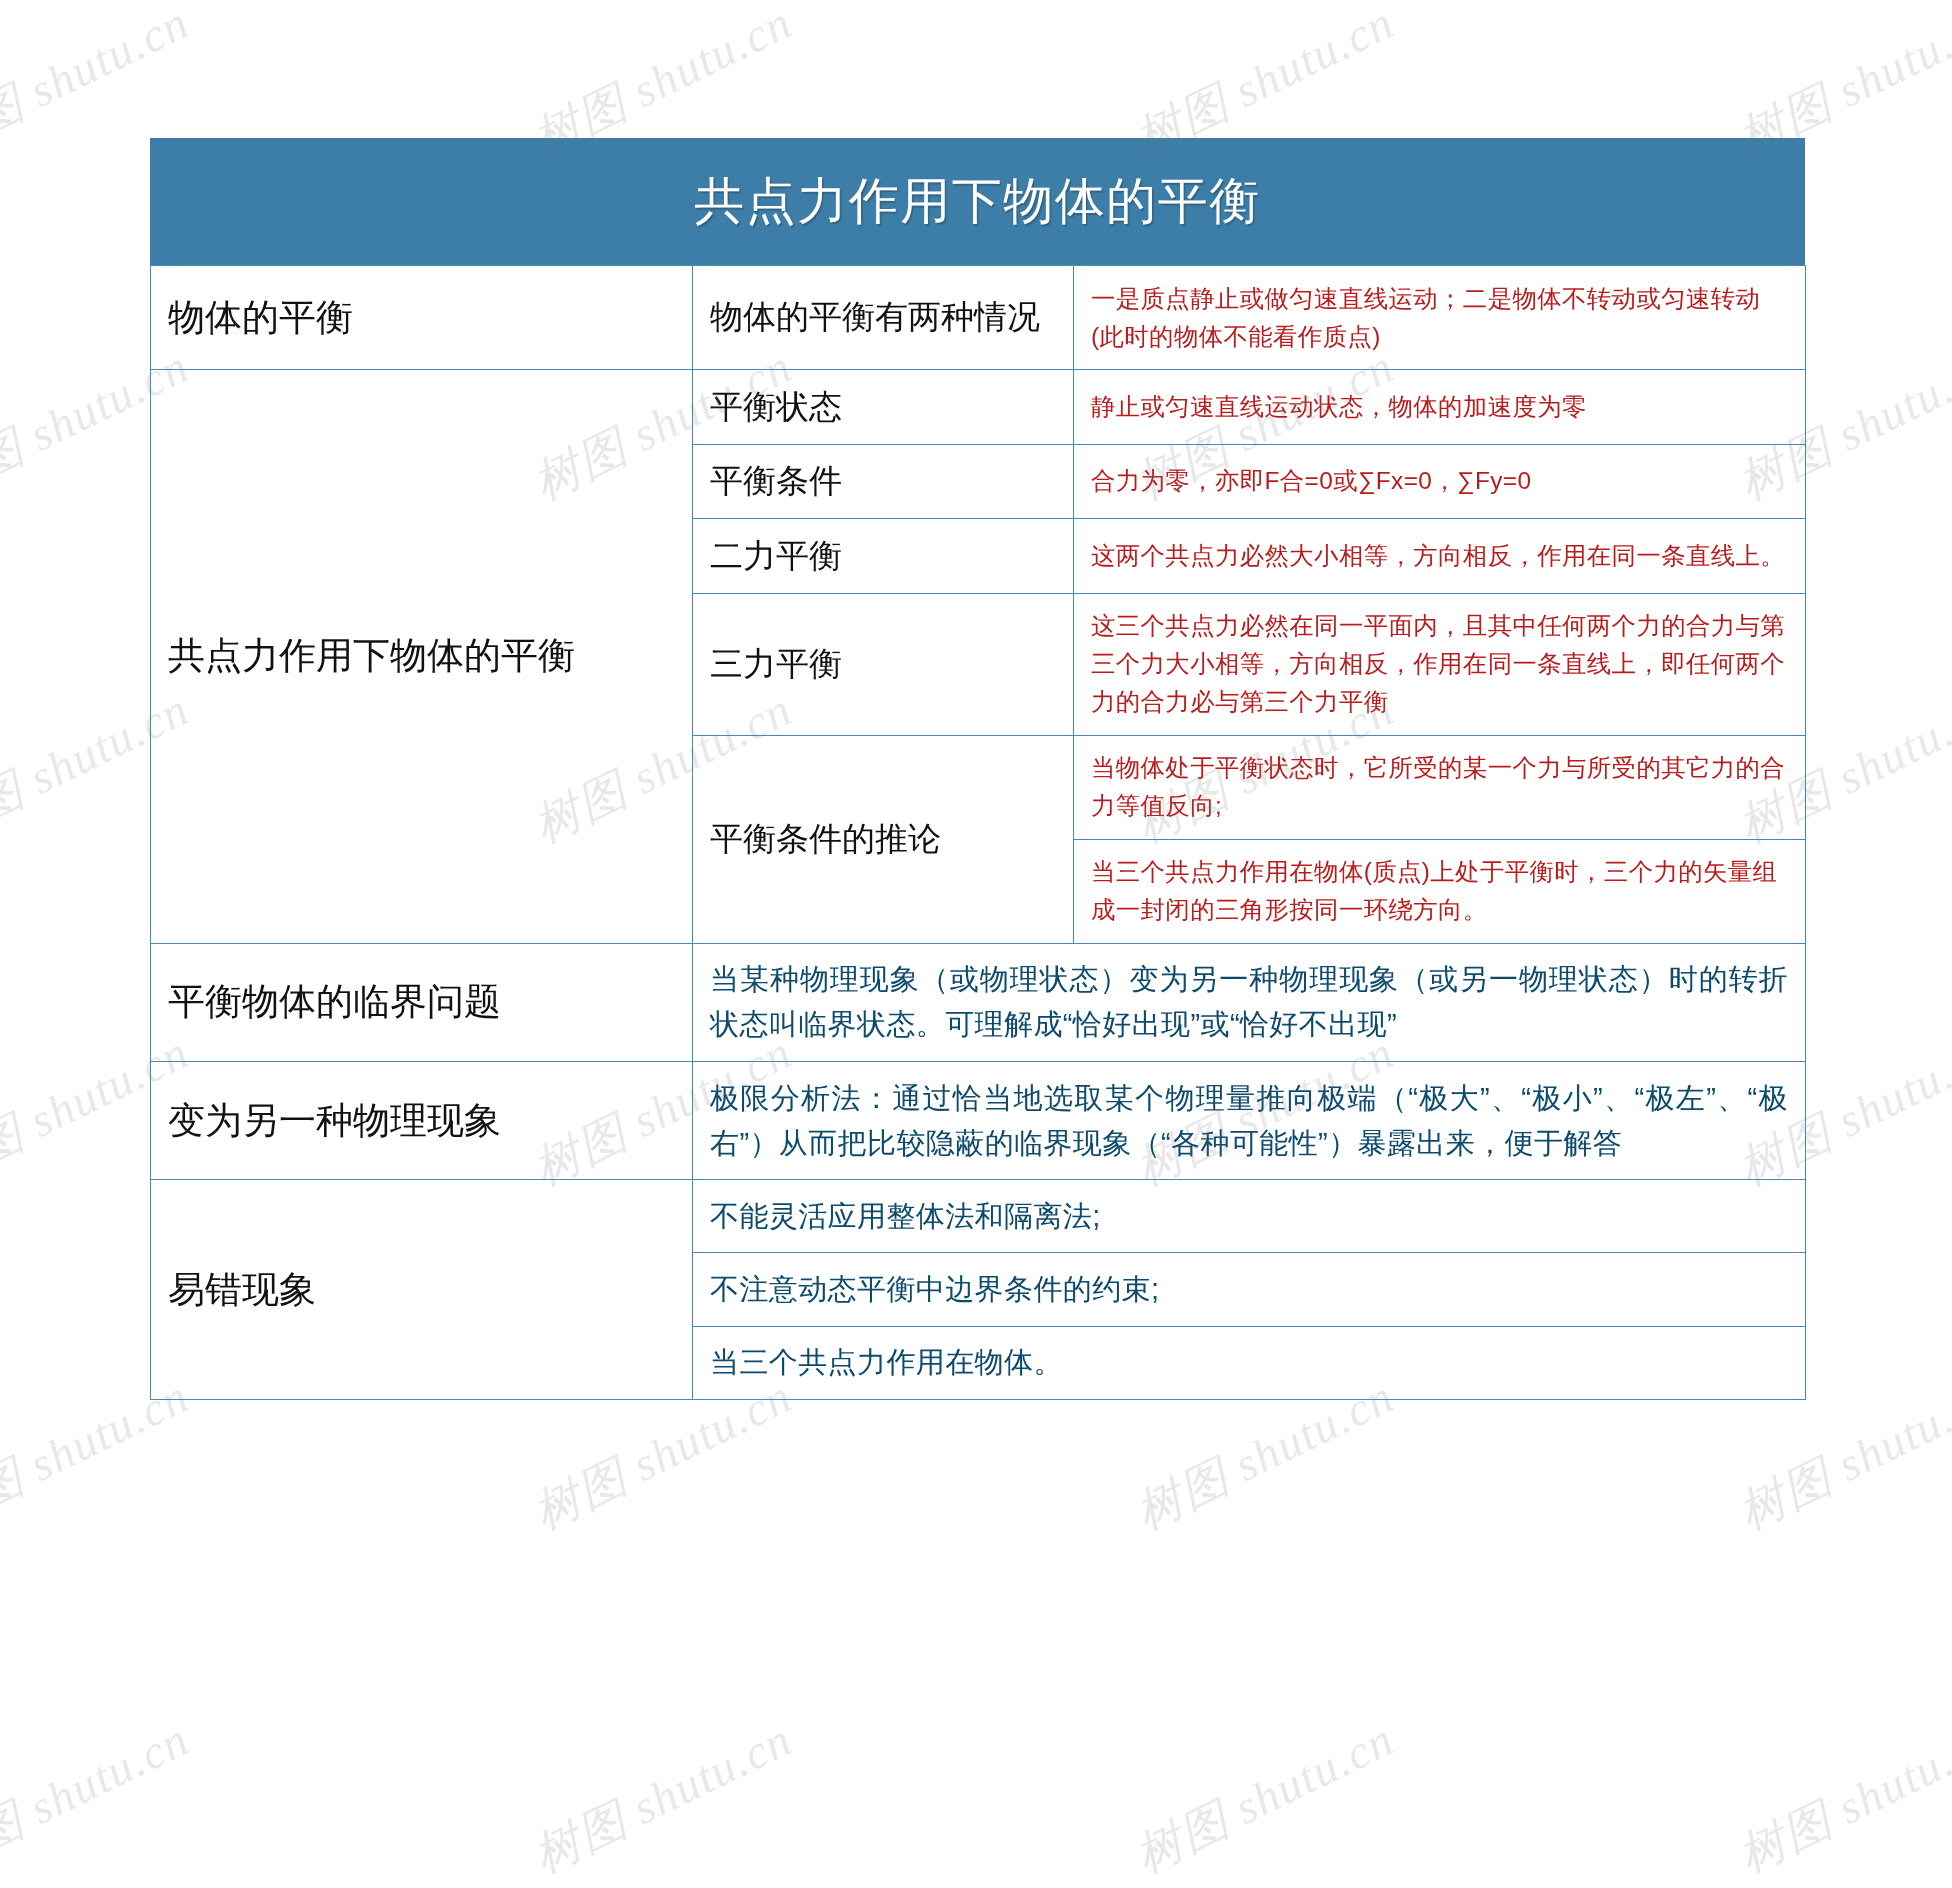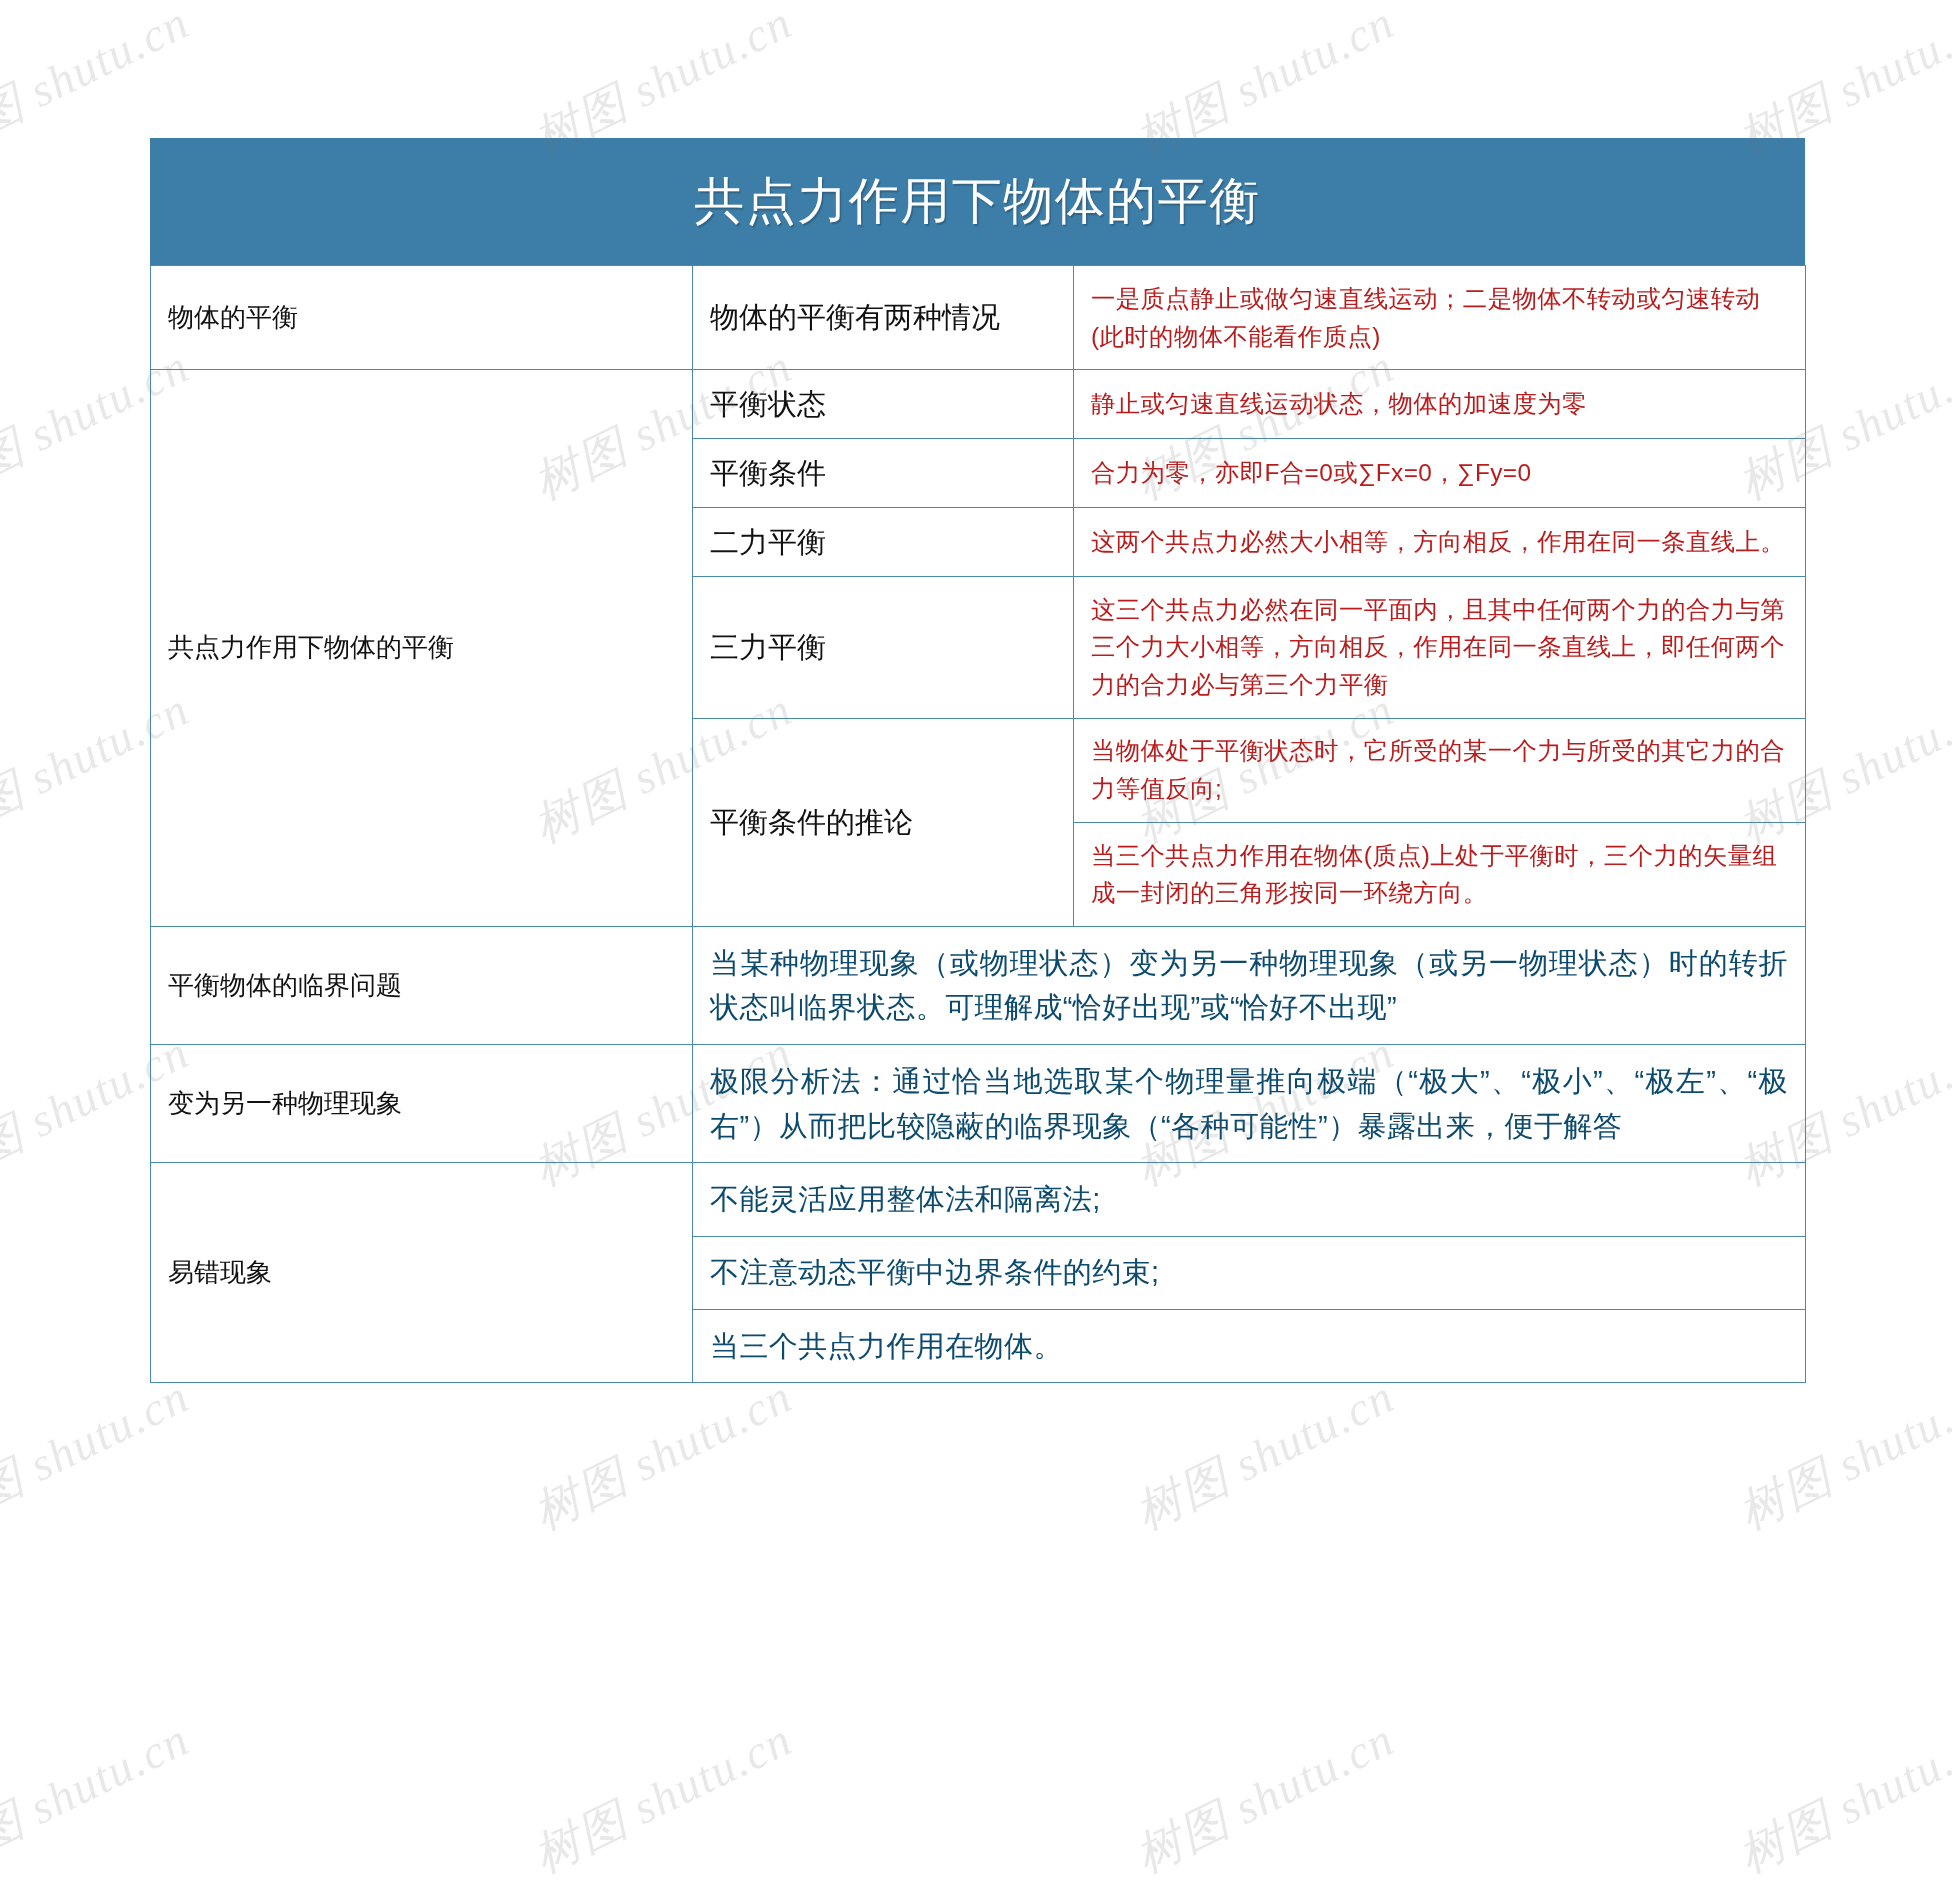--- a/index.html
+++ b/index.html
@@ -72,28 +72,28 @@
   }
   table.grid td {
     border: 1.5px solid #4a89ae;
     vertical-align: middle;
     background: #ffffff;
     padding: 13.7px 17px;
     box-sizing: border-box;
   }
   td.cat {
     background: #fadbdb;
-    font-size: 26px;
+    font-size: 37px;
     color: #111111;
     text-align: left;
     padding-left: 20px;
     line-height: 1.35;
   }
   td.sub {
-    font-size: 29px;
+    font-size: 33px;
     color: #111111;
     line-height: 1.4;
   }
   td.desc {
     font-size: 24.4px;
     color: #b91c1c;
     line-height: 1.55;
     letter-spacing: 0.4px;
   }
   td.wide {

